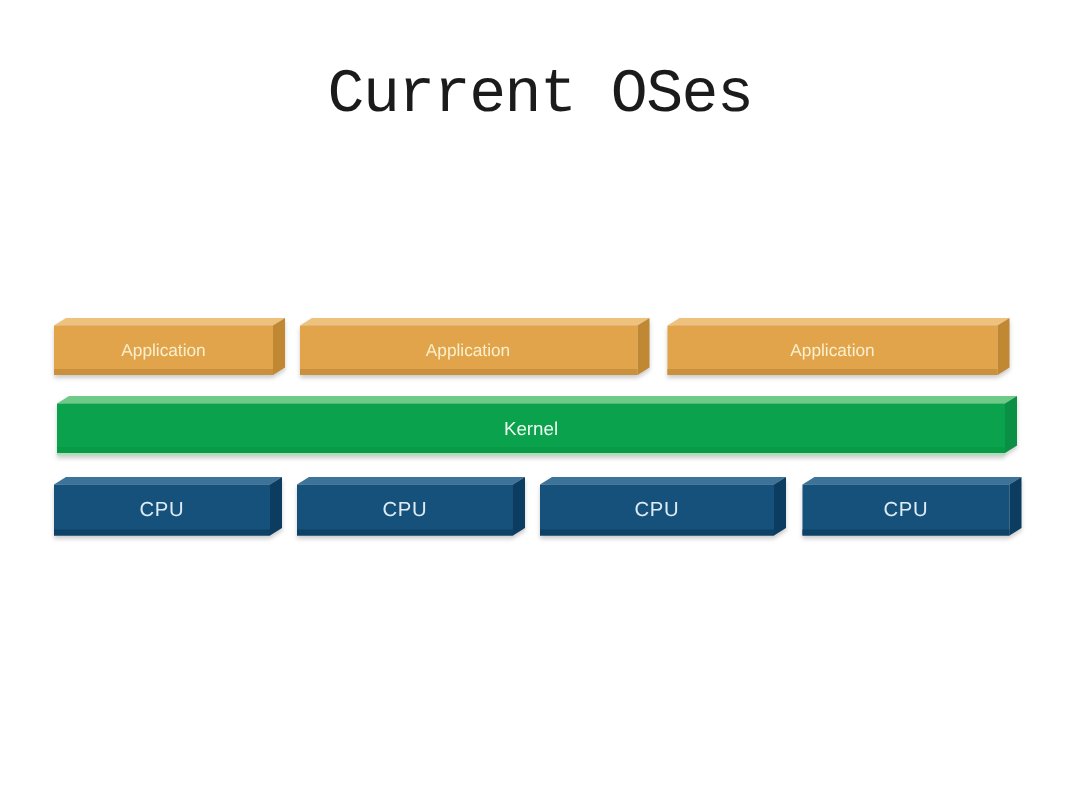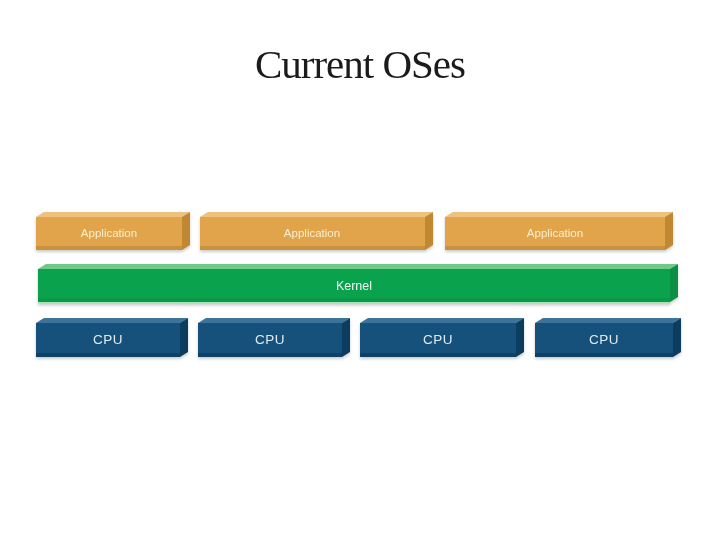--- a/index.html
+++ b/index.html
@@ -19,21 +19,21 @@
     top: 44px;
     left: 0;
     width: 720px;
     margin: 0;
     text-align: center;
     font-size: 41px;
     font-weight: 400;
     letter-spacing: -1px;
     line-height: 1.0;
     color: var(--title_color, #1b1b1b);
-    font-family: Liberation Serif, serif;
+    font-family: Liberation Mono, monospace;
   }
   .diagram-svg {
     position: absolute;
     top: 0;
     left: 0;
     display: block;
   }
   .box3d {
     filter: drop-shadow(0 2px 1.5px rgba(110,110,110,0.35));
   }

